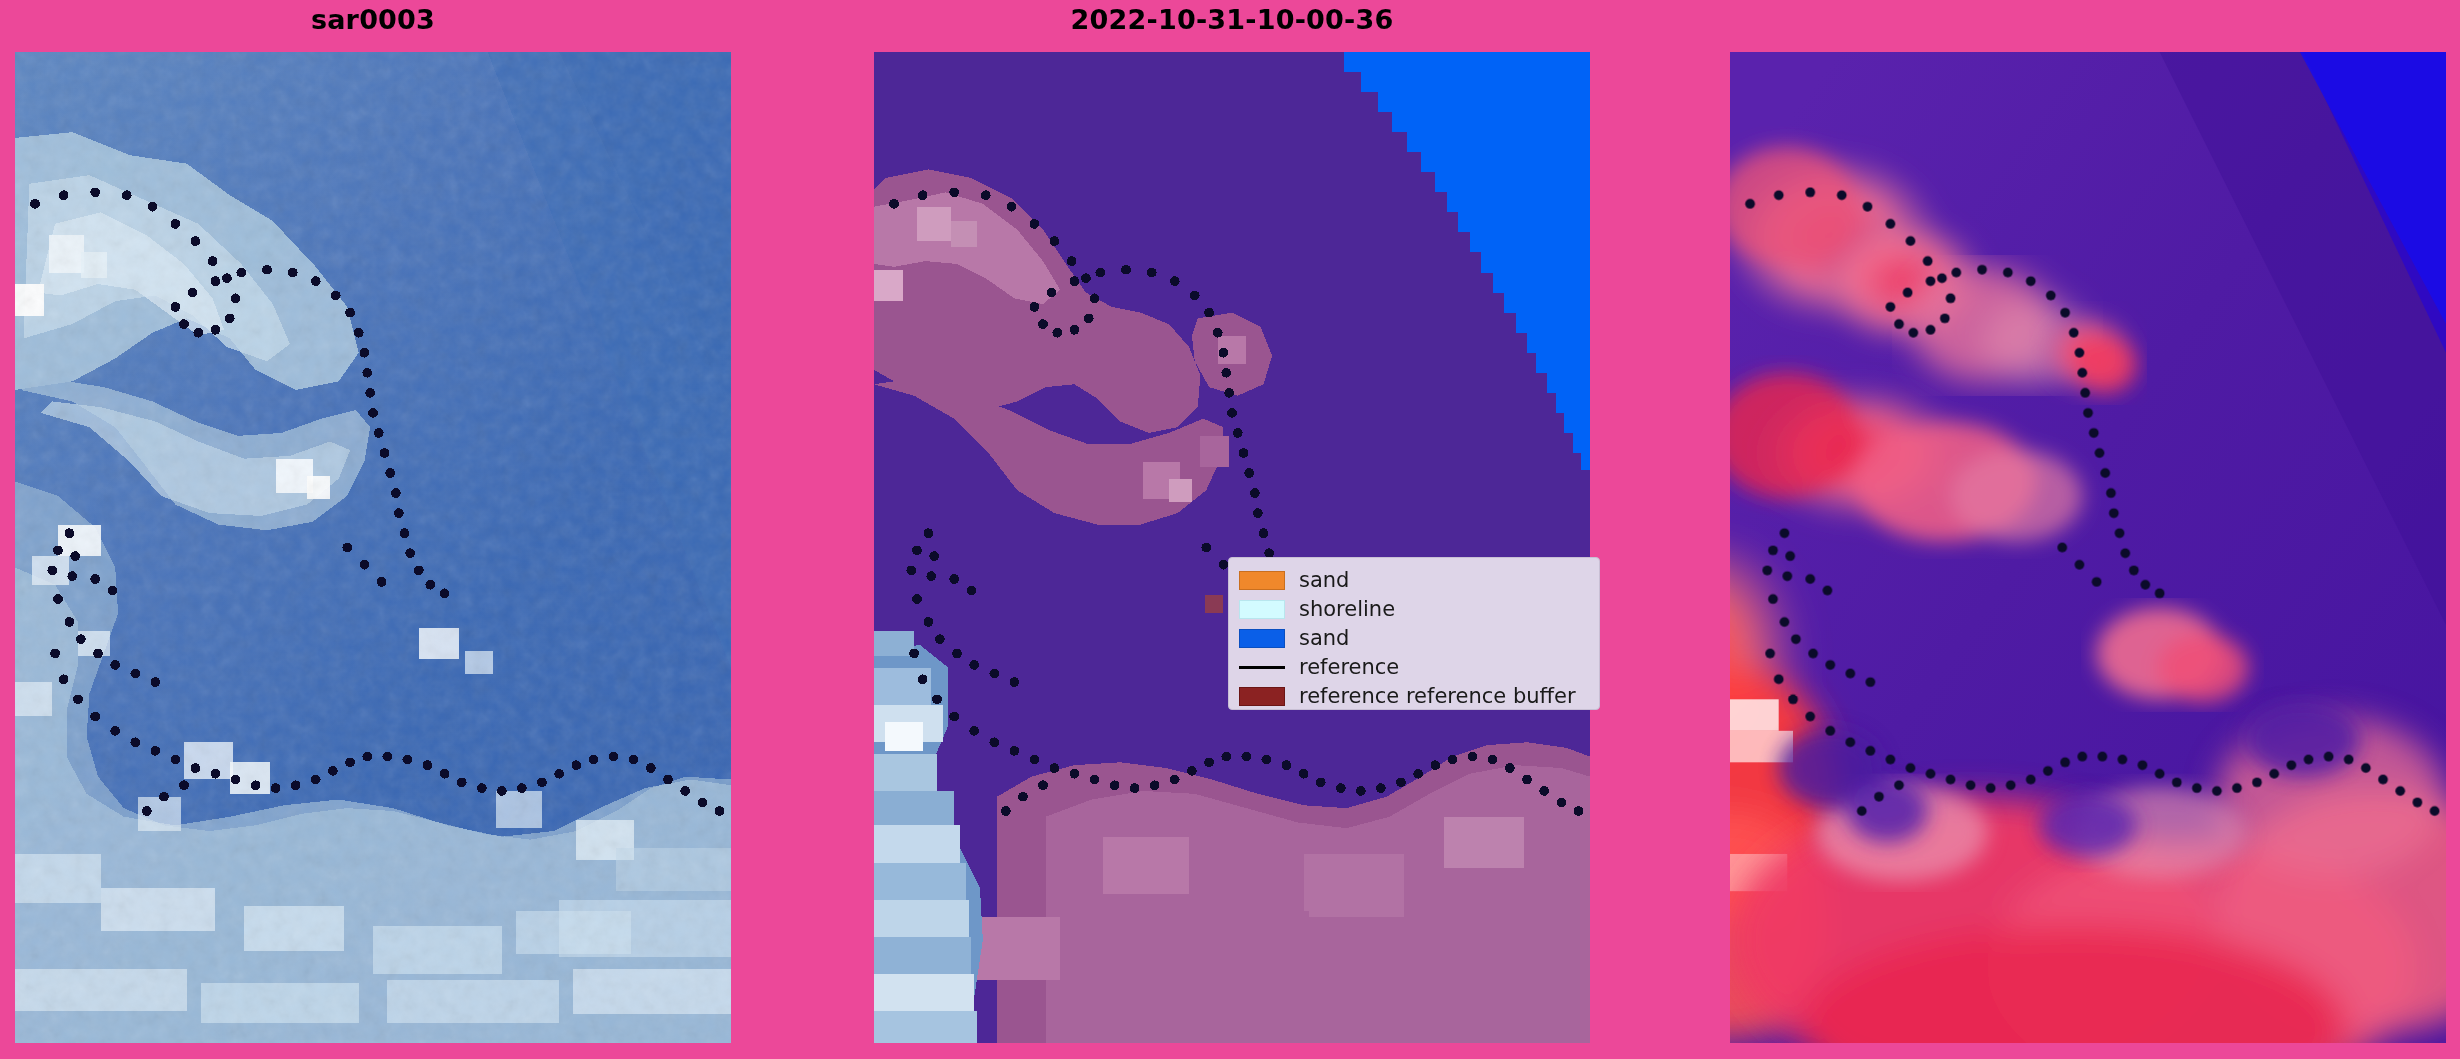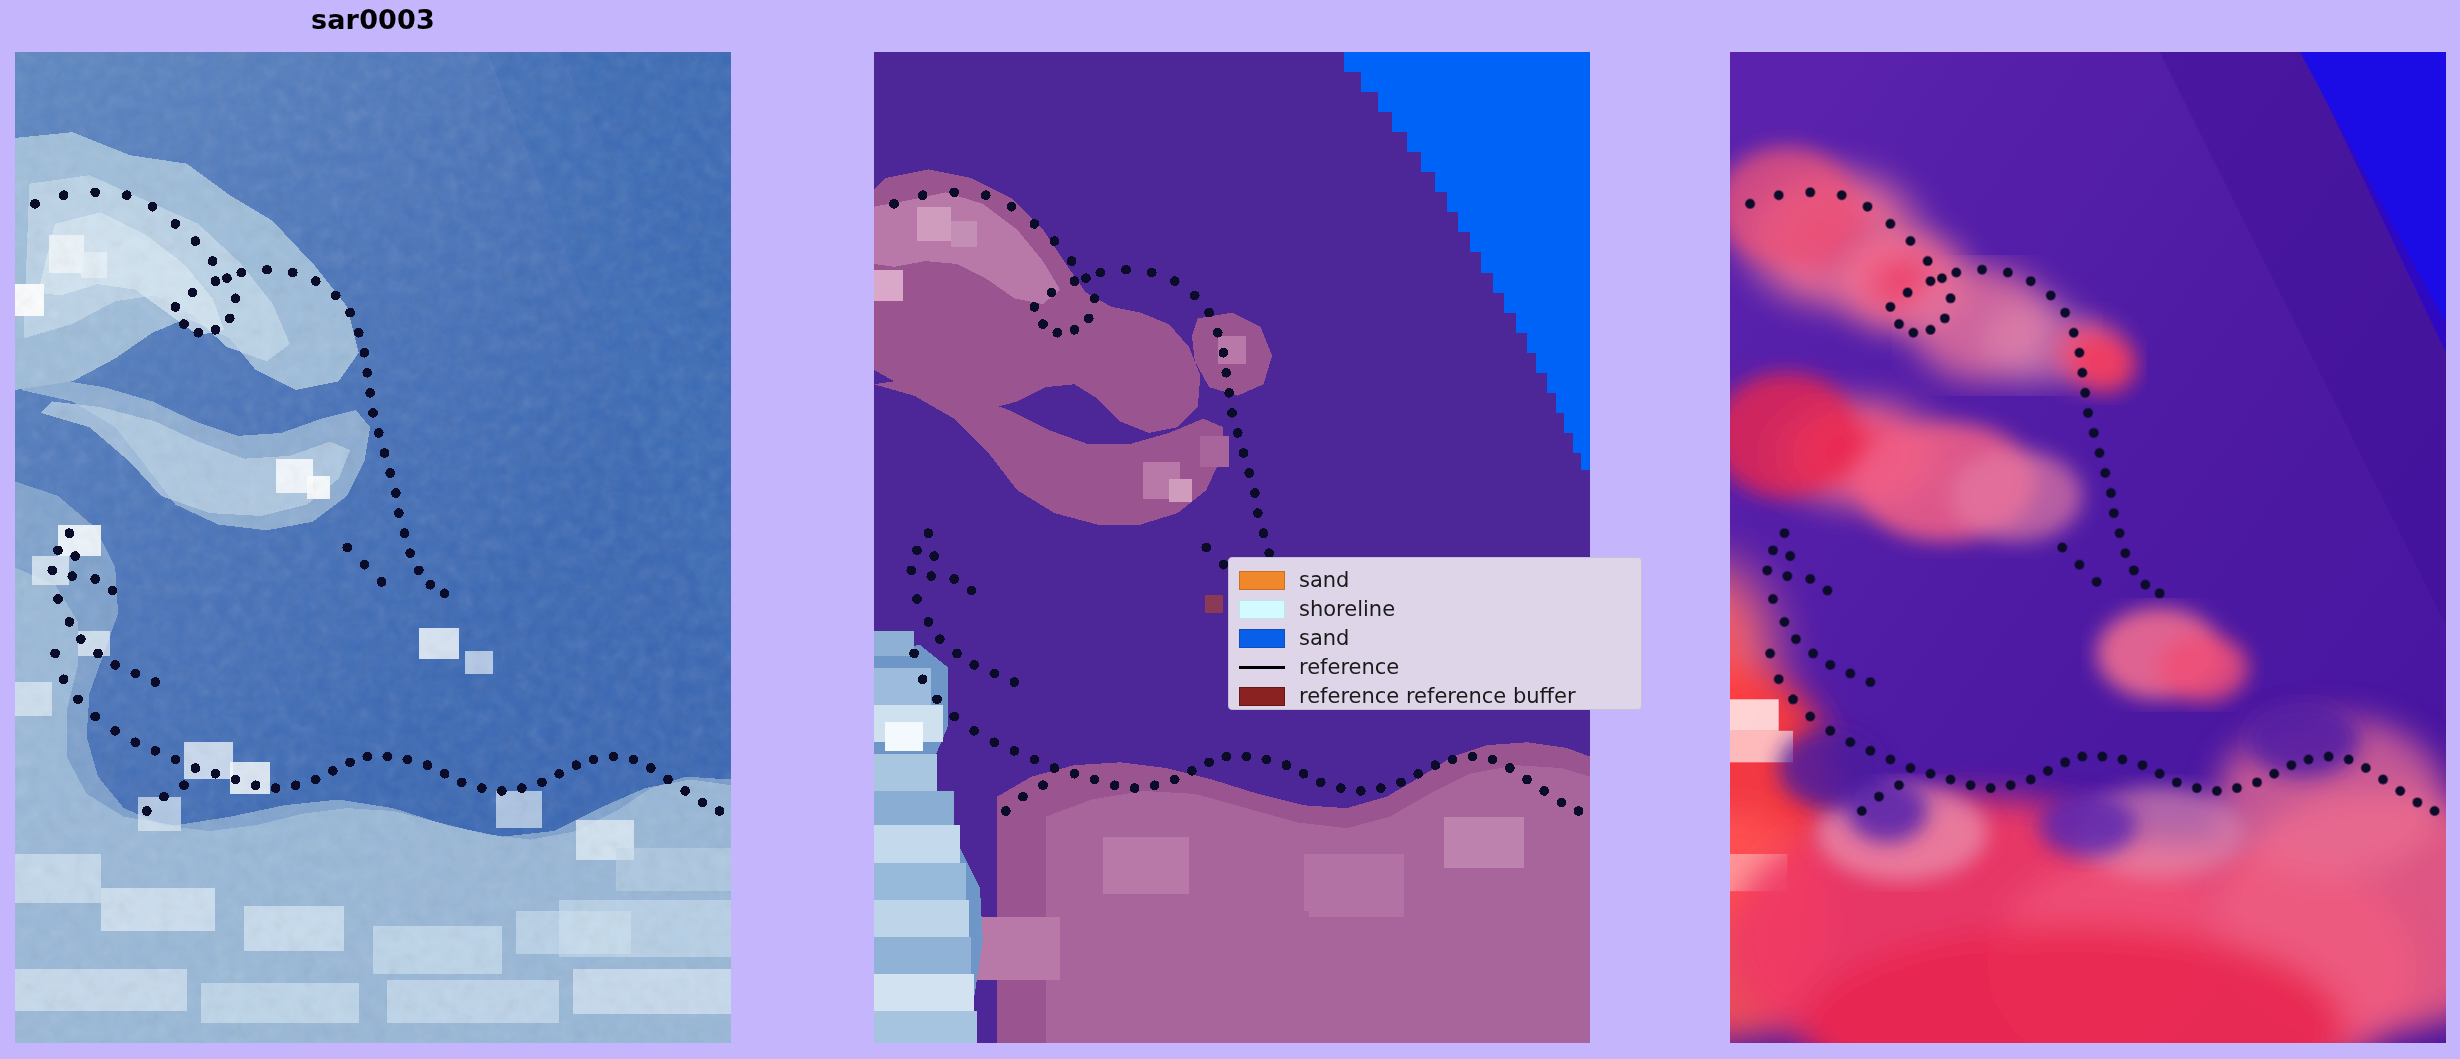--- a/index.html
+++ b/index.html
@@ -12,21 +12,21 @@
     width: 2460px;
     height: 1059px;
     font-family: "DejaVu Sans", sans-serif;
     overflow: hidden;
     position: relative;
   }
 
   #figure {
     position: absolute;
     inset: 0;
-    background: #c4b5fd;
+    background: #ec4899;
   }
 
   
   .panel {
     position: absolute;
     overflow: hidden;
   }
   .panel-title {
     position: absolute;
     top: 0;
@@ -284,20 +284,21 @@
             <circle cx="118" cy="512" r="3.4"></circle>
               <circle cx="104" cy="520" r="3.4"></circle>
             <circle cx="92" cy="530" r="3.4"></circle>
           </g>
         </svg>
       </div>
     </div>
   </div>
 
   <div class="panel" style="left:874px; top:0; width:716px; height:1059px;">
+    <div class="panel-title">2022-10-31-10-00-36</div>
 
     <div class="axes" style="left:0; top:52px; width:716px; height:991px;">
       <div class="raster">
         <svg viewBox="0 0 500 692" preserveAspectRatio="none" shape-rendering="crispEdges">
 
           <rect x="0" y="0" width="500" height="692" fill="#4d2797"></rect>
 
           <g fill="#0063f7">
             <rect x="328" y="0" width="172" height="14"></rect>
             <rect x="340" y="14" width="160" height="14"></rect>
@@ -668,21 +669,21 @@
             <circle cx="492" cy="530" r="3.4"></circle>
             <circle cx="118" cy="512" r="3.4"></circle>
               <circle cx="104" cy="520" r="3.4"></circle>
             <circle cx="92" cy="530" r="3.4"></circle>
           </g>
         </svg>
       </div>
     </div>
   </div>
 
-  <div id="legend-box" style="left:1228px; top:557px; width:414px; height:153px;">
+  <div id="legend-box" style="left:1228px; top:557px; width:372px; height:153px;">
 
     <div class="legend-row">
       <span class="legend-key patch" style="background:#f0882b; border-color:#c96f1f;"></span>
       <span class="legend-label">sand</span>
     </div>
 
     <div class="legend-row">
       <span class="legend-key patch" style="background:#d3fbff; border-color:#b8e6ee;"></span>
       <span class="legend-label">shoreline</span>
     </div>

